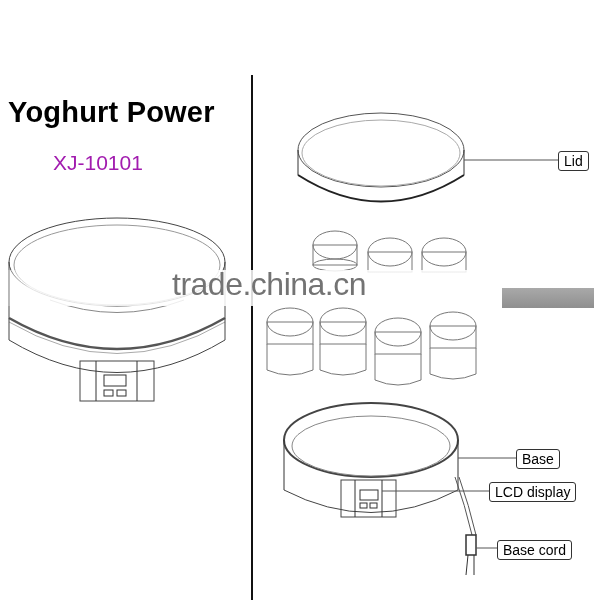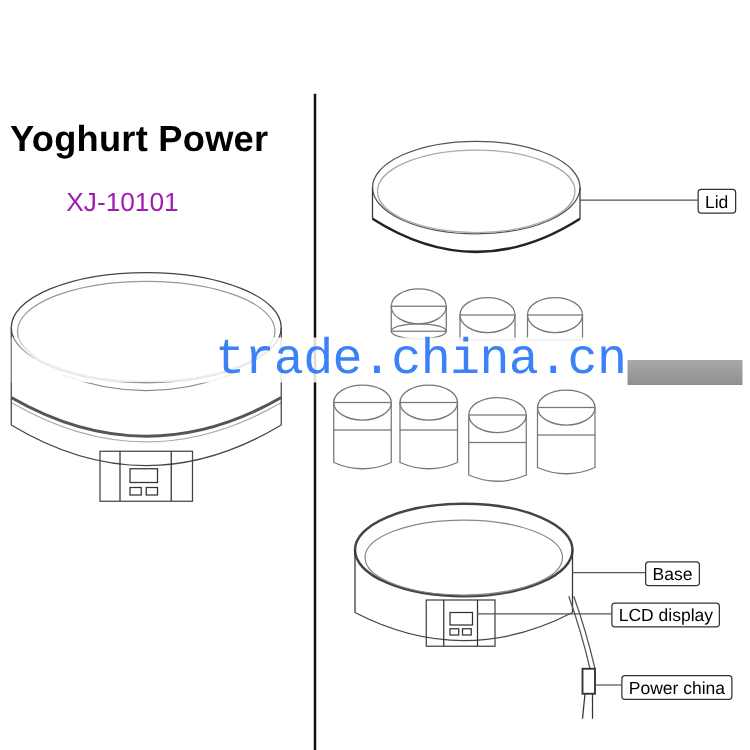--- a/index.html
+++ b/index.html
@@ -2,21 +2,21 @@
 <html><head>
 <meta charset="utf-8">
 <style>
   html,body{margin:0;padding:0;background:#fff;}
   body{width:600px;height:600px;position:relative;overflow:hidden;font-family:"Liberation Sans",sans-serif;}
   .title{position:absolute;left:8px;top:96px;font-size:29px;font-weight:bold;color:#000;letter-spacing:0.2px;font-family:"Liberation Sans",sans-serif;}
   .model{position:absolute;left:30px;top:151px;font-size:21px;color:#a21caf;font-family:"Liberation Sans",sans-serif;margin-left:23px;}
   .divider{position:absolute;left:251px;top:75px;width:2px;height:525px;background:#111;}
   svg.art{position:absolute;left:0;top:0;}
   .label{position:absolute;border:1px solid #333;border-radius:3px;padding:0 5px;font-size:14px;line-height:18px;color:#000;background:#fff;font-family:"Liberation Sans",sans-serif;}
-  .watermark{position:absolute;left:172px;top:266px;font-size:40px;color:#3b82f6;font-family:Liberation Mono, monospace;letter-spacing:-0.5px;}
+  .watermark{position:absolute;left:172px;top:266px;font-size:32px;color:#737373;font-family:Liberation Sans, sans-serif;letter-spacing:-0.5px;}
   .wm-band{position:absolute;left:0;top:270px;width:600px;height:36px;background:linear-gradient(to right,rgba(255,255,255,0.0),rgba(255,255,255,0.85) 5%,rgba(255,255,255,0.85) 95%,rgba(255,255,255,0));}
   .wm-bar{position:absolute;left:502px;top:288px;width:92px;height:20px;background:linear-gradient(to bottom,#a9a9a9,#8f8f8f);}
 </style>
 </head>
 <body>
 
 <div class="title">Yoghurt Power</div>
 <div class="model">XJ-10101</div>
 <div class="divider"></div>
 
@@ -109,13 +109,13 @@
   </g>
 </svg>
 
 <div class="wm-band"></div>
 <div class="watermark">trade.china.cn</div>
 <div class="wm-bar"></div>
 
 <div class="label" style="left:558px;top:151px;">Lid</div>
 <div class="label" style="left:516px;top:449px;">Base</div>
 <div class="label" style="left:489px;top:482px;text-align:center;">LCD display</div>
-<div class="label" style="left:497px;top:540px;">Power china</div>
+<div class="label" style="left:497px;top:540px;">Base cord</div>
 
 </body></html>

